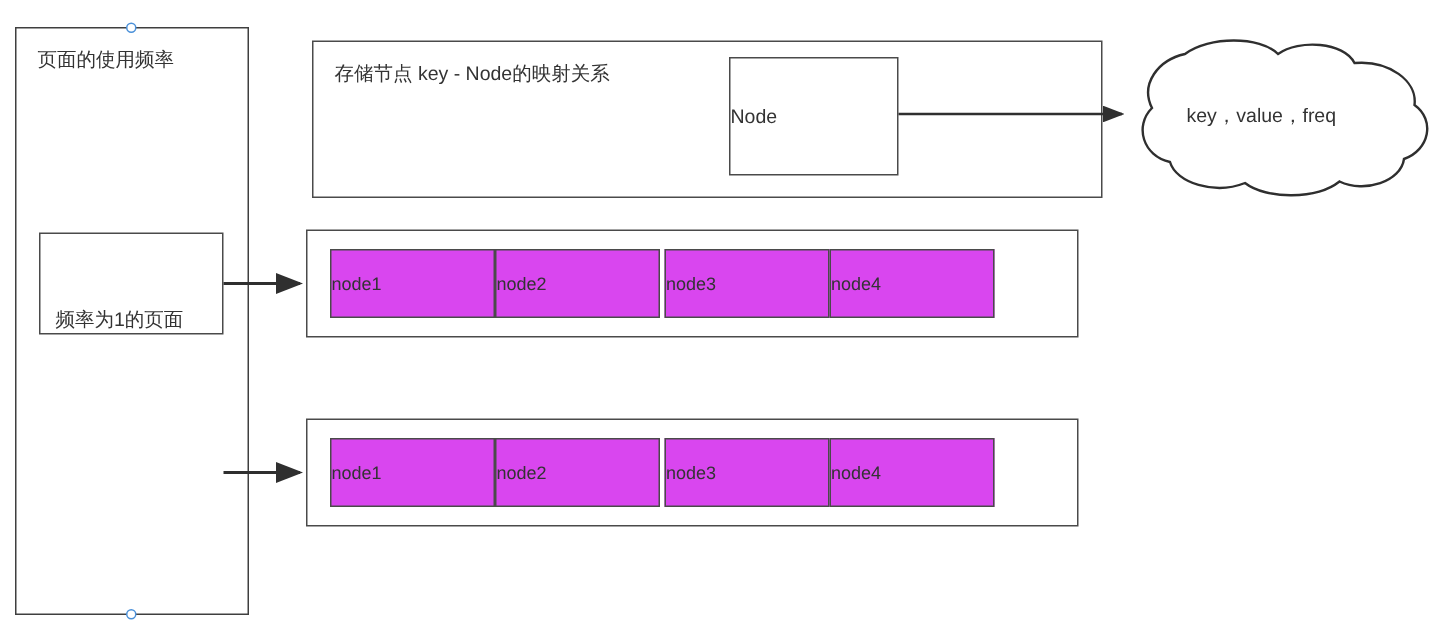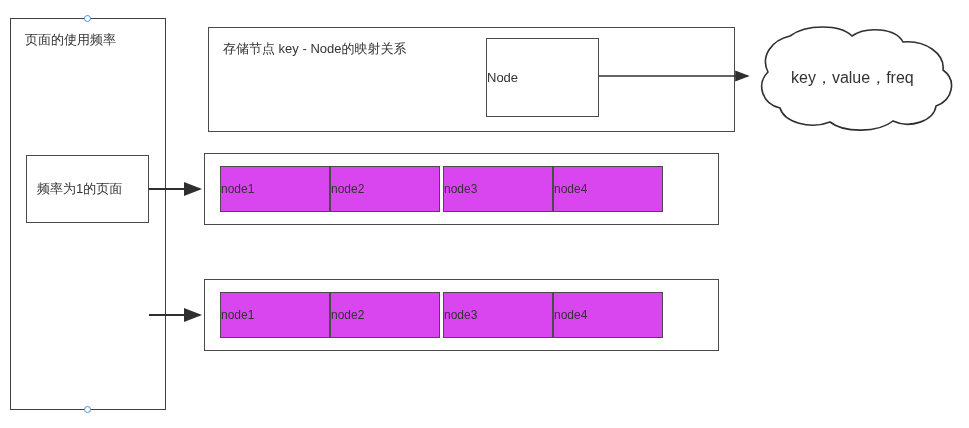--- a/index.html
+++ b/index.html
@@ -23,20 +23,21 @@
     display: flex;
     align-items: center;
     justify-content: flex-start;
     color: #333333;
     font-size: 13px;
     white-space: nowrap;
   }
   .box.label-left {
     justify-content: flex-start;
     padding-left: 10px;
+    align-items: flex-end;
   }
   .box.label-topleft {
     align-items: flex-start;
     justify-content: flex-start;
     padding: 12px 0 0 14px;
   }
   .outer-col {
     border-color: #3f3f3f;
   }
   .node-cell {
@@ -61,21 +62,21 @@
   svg.overlay {
     position: absolute;
     left: 0;
     top: 0;
     width: 969px;
     height: 428px;
     overflow: visible;
   }
   .cloud-text {
     position: absolute;
-    font-size: 16px;
+    font-size: 13px;
     color: #333333;
     white-space: nowrap;
   }
 </style>
 </head>
 <body>
 
 <div id="canvas">
 
   <div class="box outer-col label-topleft" style="left:10px; top:18px; width:156px; height:392px;">

